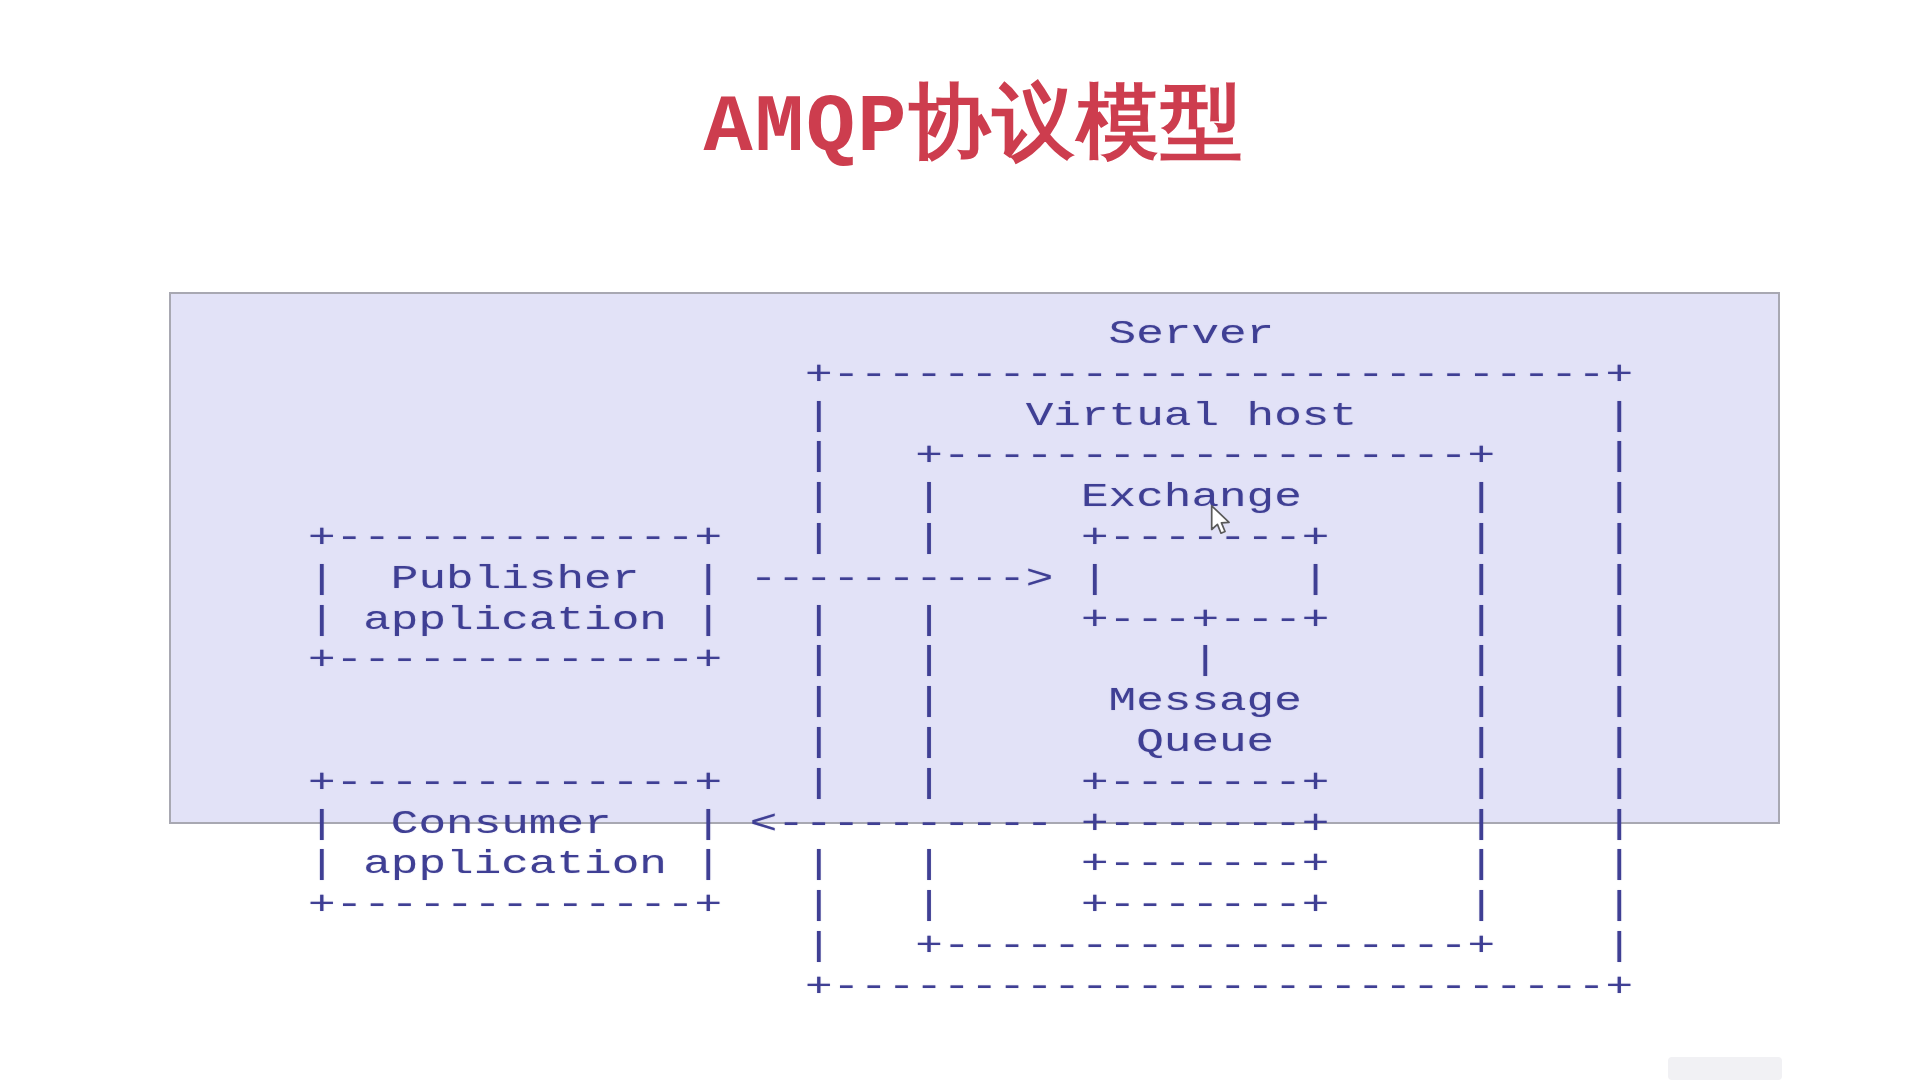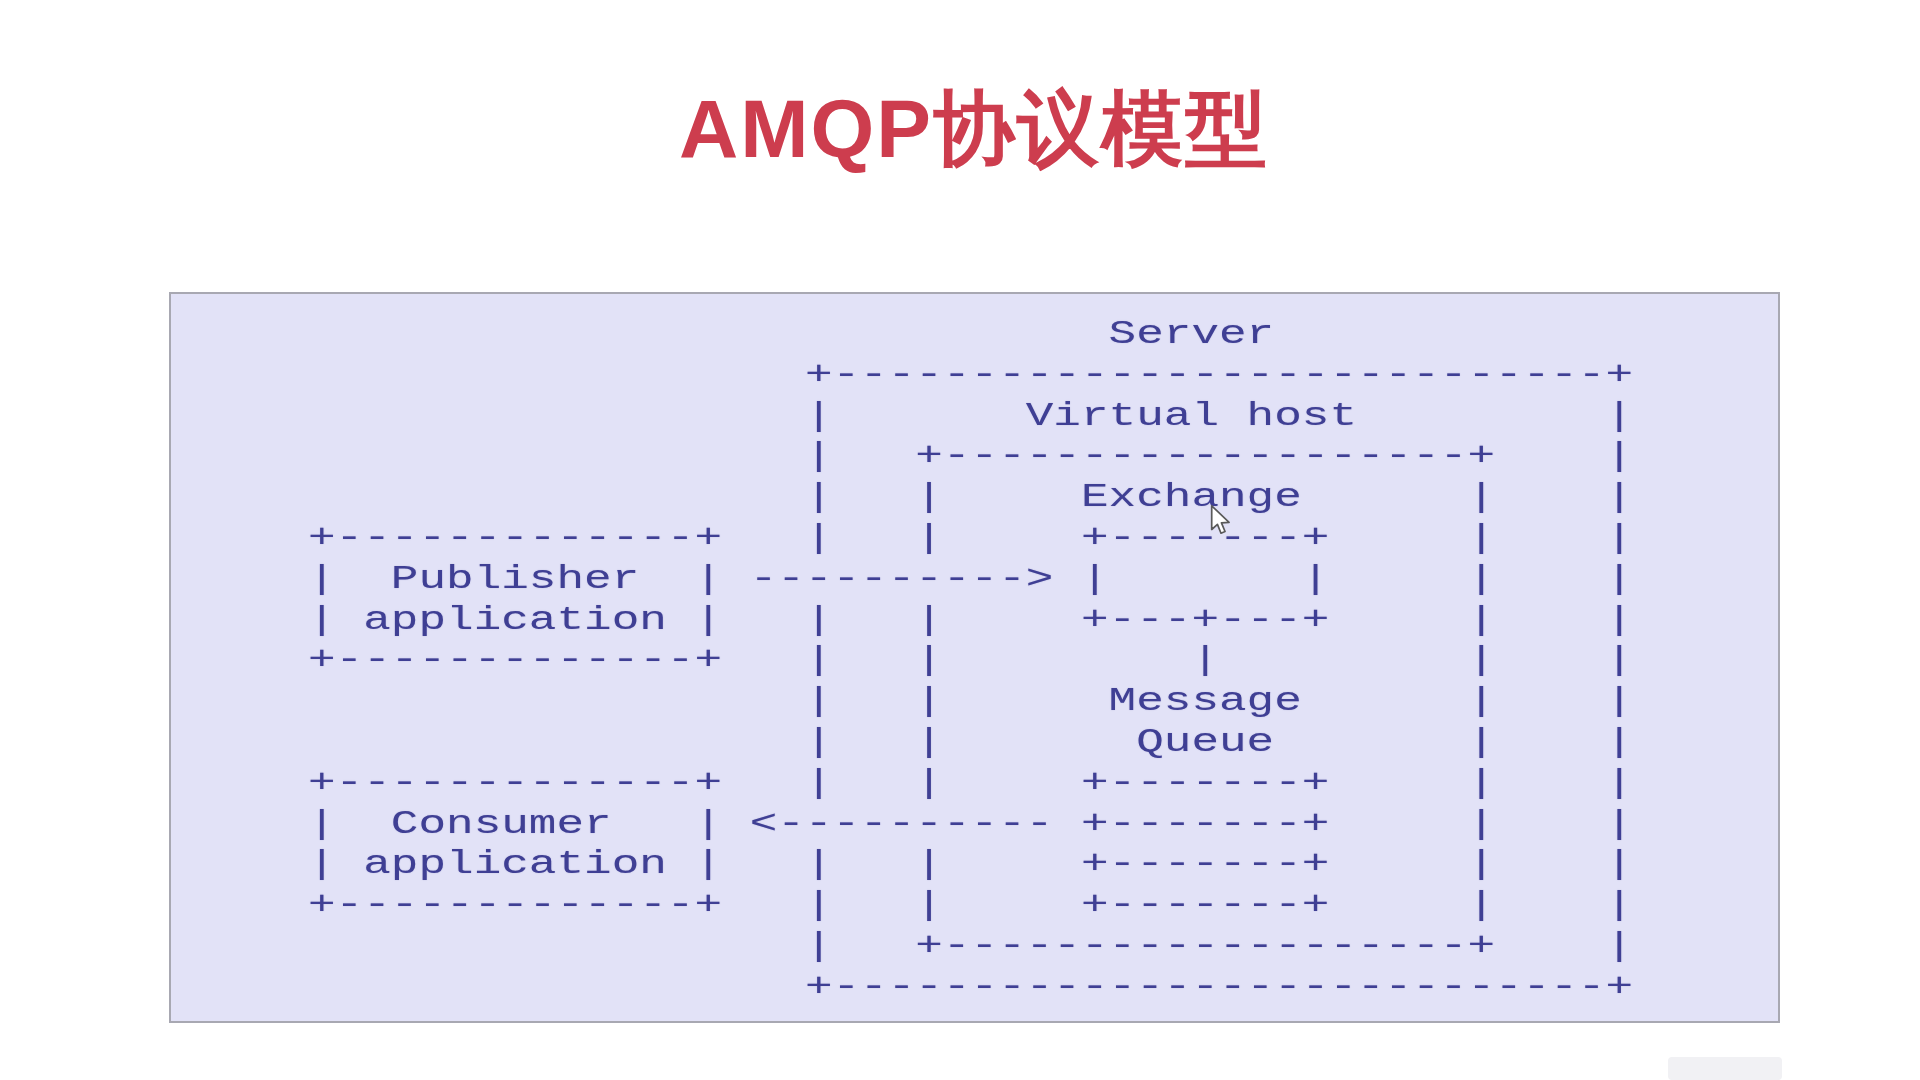--- a/index.html
+++ b/index.html
@@ -7,32 +7,32 @@
     width: 1920px; height: 1080px;
     background: #ffffff;
     position: relative;
     overflow: hidden;
     font-family: "Liberation Sans", sans-serif;
   }
   .title {
     position: absolute;
     left: 0; right: 0; top: 86px;
     text-align: center;
-    font-family: Liberation Sans, sans-serif;
+    font-family: Liberation Mono, monospace;
     font-weight: bold;
     font-size: 82px;
     line-height: 1.05;
     letter-spacing: 2px;
     color: var(--title-color, #cd3d4e);
     padding-left: 28px;
   }
   .diagram-panel {
     position: absolute;
     left: 169px; top: 292px;
-    width: 1611px; height: 731px;
+    width: 1611px; height: 532px;
     box-sizing: border-box;
     background: var(--panel-bg, #e2e2f7);
     border: 2px solid var(--panel-border, #a8a8b2);
   }
   .ascii-art {
     position: absolute;
     left: 137px; top: 20px;
     margin: 0;
     font-family: "Liberation Mono", "DejaVu Sans Mono", monospace;
     font-size: 34px;

